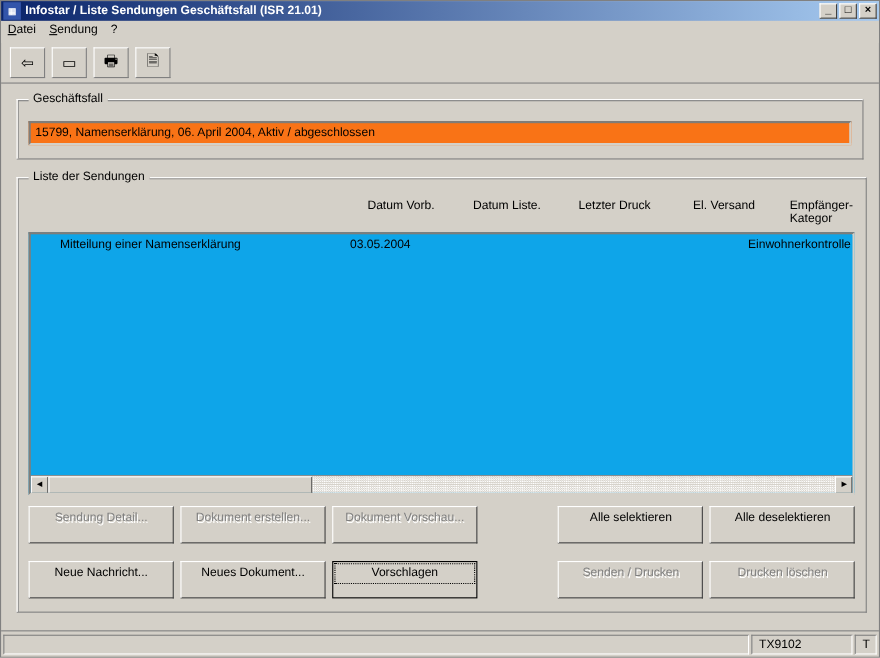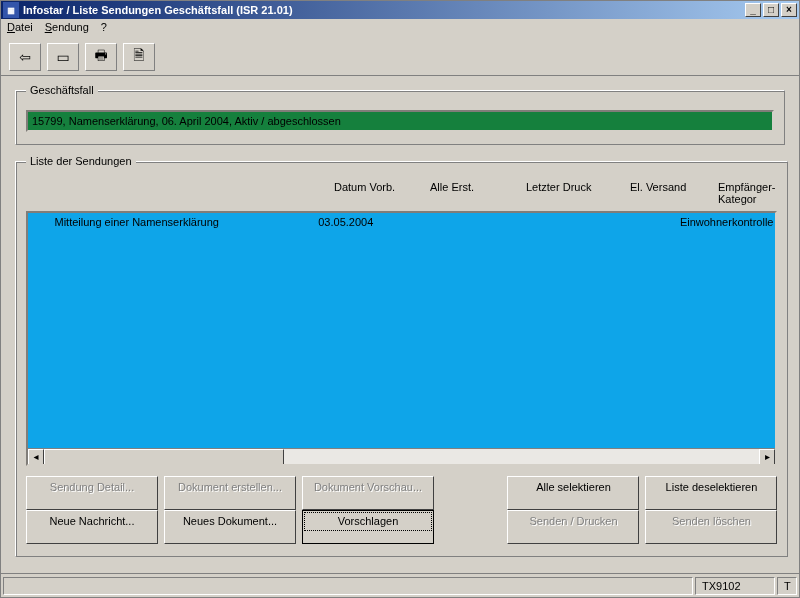--- a/index.html
+++ b/index.html
@@ -75,21 +75,21 @@
 }
 fieldset.gf { padding-top: 14px; }
 fieldset legend {
   font-size: 11px;
   padding: 0 4px;
   background:#d4d0c8;
 }
 .input {
   width: 100%;
   height: 22px;
-  background: #15803d;
+  background: #f97316;
   border: 2px inset #d4d0c8;
   padding: 2px 4px;
   font: inherit;
 }
 fieldset.list { flex:1; display:flex; flex-direction:column; }
 .colheaders {
   display: flex;
   padding: 4px 2px 6px 2px;
   font-size: 11px;
 }
@@ -205,21 +205,21 @@
       <input class="input" readonly="" value="15799, Namenserklärung, 06. April 2004, Aktiv / abgeschlossen" style="">
     </fieldset>
 
     <fieldset class="list">
       <legend>Liste der Sendungen</legend>
 
       <div class="colheaders">
         <div class="c1"></div>
         <div class="c2"></div>
         <div class="c3">Datum Vorb.</div>
-        <div class="c4">Alle Erst.</div>
+        <div class="c4">Datum Liste.</div>
         <div class="c5">Letzter Druck</div>
         <div class="c6">El. Versand</div>
         <div class="c7">Empfänger-Kategor</div>
       </div>
 
       <div class="listarea">
         <div style="position:absolute;inset:0 0 16px 0;overflow:hidden">
           <div class="listrow">
             <div class="c1"></div>
             <div class="c2">Mitteilung einer Namenserklärung</div>
@@ -237,37 +237,37 @@
           <div class="sbtn">▸</div>
         </div>
       </div>
 
       <div class="btnrow">
         <div class="btn disabled">Sendung Detail...</div>
         <div class="btn disabled">Dokument erstellen...</div>
         <div class="btn disabled">Dokument Vorschau...</div>
         <div style="flex:1"></div>
         <div class="btn">Alle selektieren</div>
-        <div class="btn">Liste deselektieren</div>
-      </div>
-      <div class="btnrow" style="margin-top:0">
+        <div class="btn">Alle deselektieren</div>
+      </div>
+      <div class="btnrow" style="margin-top:16px">
         <div class="btn">Neue Nachricht...</div>
         <div class="btn">Neues Dokument...</div>
         <div class="btn focus">
             <span class="inner">Vorschlagen</span>
           </div>
         <div style="flex:1"></div>
         <div class="btn disabled">Senden / Drucken</div>
-        <div class="btn disabled">Senden löschen</div>
+        <div class="btn disabled">Drucken löschen</div>
       </div>
 
 
     </fieldset>
 
   </div>
 
   <div class="statusbar">
     <div class="statuscell" style="flex:1"></div>
-    <div class="statuscell" style="width:80px">TX9102</div>
+    <div class="statuscell" style="width:92px">TX9102</div>
     <div class="statuscell" style="width:20px;text-align:center">T</div>
   </div>
 
 </div>
 
 </body></html>

